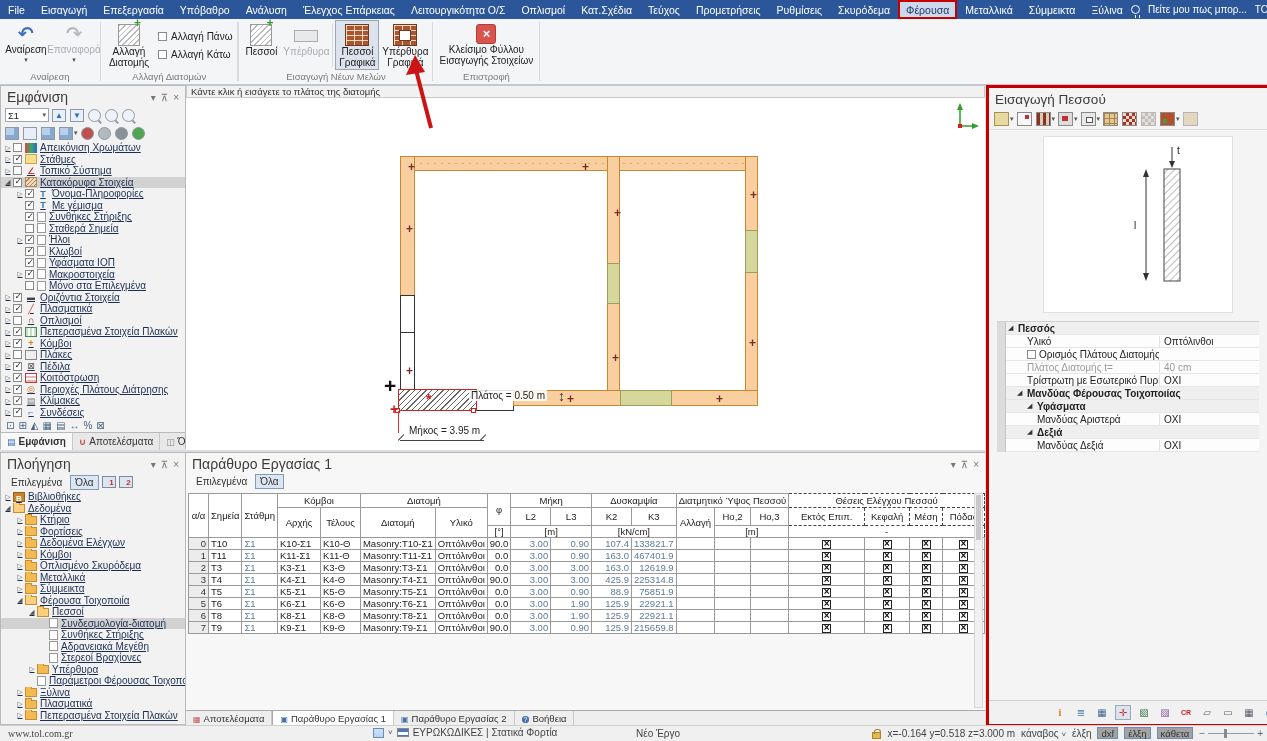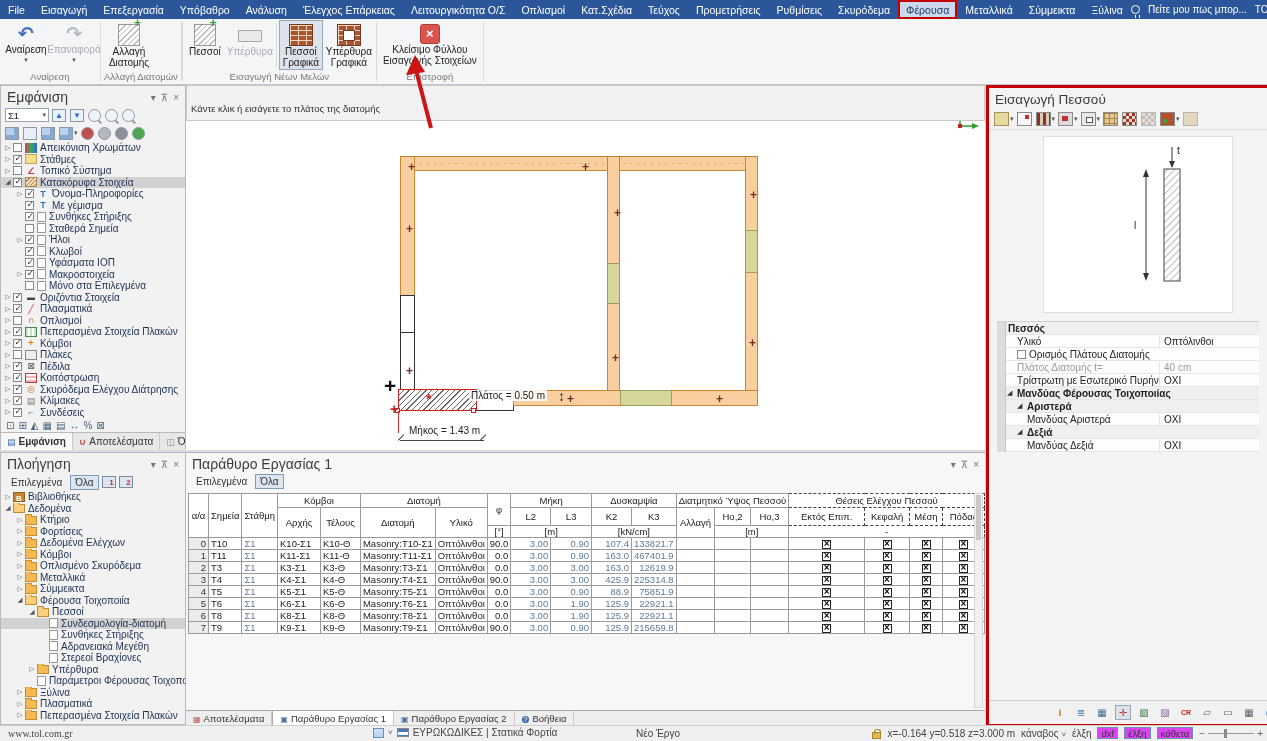--- a/index.html
+++ b/index.html
@@ -66,21 +66,21 @@
   [data-name^="zoom-"] i { border-radius:50%; width:13px; height:13px; position:relative; background:#eef3fa; }
   [data-name^="zoom-"] i::after { content:""; position:absolute; right:-2px; bottom:-2px; width:4px; height:1.5px; background:#8d99a7; transform:rotate(45deg); }
   [data-name$="cube-icon"] i { background:#b9d0ec; box-shadow:inset -4px -4px 0 #87a9d0; }
   [data-name="view-wire-cube-icon"] i { background:#e8eef7; box-shadow:none; }
   [data-name^="camera-"] i { border-radius:50%; width:13px; height:13px; }
   [data-name="camera-red-icon"] i { background:#c0504d; }
   [data-name="camera-gray-icon"] i { background:#b3b9c0; }
   [data-name="camera-dark-icon"] i { background:#8a9097; }
   [data-name="camera-green-icon"] i { background:#4ea64e; }
   
-  .tree { font-size:10px; color:#1c2f52; overflow:hidden; }
+  .tree { font-size:10px; color:#1c2f52; overflow:hidden;text-decoration:underline; }
   .titem { display:flex; align-items:center; height:11.5px; white-space:nowrap; overflow:hidden; cursor:default; }
   .titem.selected { background:#d2d2d2; }
   .tind { flex:none; }
   .tind[data-ind="0"] { width:2px; } .tind[data-ind="1"] { width:14px; } .tind[data-ind="2"] { width:26px; } .tind[data-ind="3"] { width:38px; }
   .texp { width:10px; flex:none; font-size:6.5px; color:#555; text-align:center; }
   .tchk { width:9px; height:9px; border:1px solid #8a8a8a; background:#fff; margin-right:3px; position:relative; flex:none; }
   .tchk.checked::before { content:"✓"; position:absolute; top:-2.5px; left:0.5px; font-size:9px; color:#333; }
   .ticon { width:12px; height:10px; margin-right:3px; flex:none; position:relative; font-size:9px; line-height:10px; text-align:center; }
   .ticon[data-icon="colors-icon"] { background:linear-gradient(90deg,#d44,#3a6,#36c); }
   .ticon[data-icon="levels-icon"] { background:#f7de8e; border:1px solid #c8a84b; }
@@ -117,21 +117,21 @@
 
   
   #npanel { left:0; top:452px; width:186px; height:273px; }
   .navbtns { display:flex; align-items:center; gap:3px; height:18px; padding:0 5px; font-size:10px; color:#333; }
   .nbtn { padding:1px 4px; border:1px solid transparent; cursor:default; }
   .nbtn.pressed { border:1px solid #7f9db9; background:#dce6f2; }
   .winico { width:14px; height:12px; border:1px solid #7f8b99; background:#dce6f2; font-size:8px; color:#c03030; text-align:right; line-height:12px; padding-right:1px; position:relative; }
   .winico b { font-weight:bold; }
 
   
-  #hintbar { position:absolute; left:186px; top:85px; width:799px; height:13px; background:#f1f1f1; border:1px solid #c9c9c9; font-size:9.5px; color:#333; padding:17px 4px; line-height:11px; z-index:2; }
+  #hintbar { position:absolute; left:186px; top:85px; width:799px; height:13px; background:#f1f1f1; border:1px solid #c9c9c9; font-size:9.5px; color:#333; padding:0 4px; line-height:11px; z-index:2; }
   #canvas { position:absolute; left:186px; top:98px; width:799px; height:352px; background:#fff; z-index:1; overflow:hidden; }
   .wall { position:absolute; background:#f9cf9f; border:1px solid #c8862e; }
   .wall.dash-h { background-image:repeating-linear-gradient(90deg,transparent 0 5px,rgba(200,134,46,.55) 5px 7px); background-size:100% 1px; background-position:0 50%; background-repeat:no-repeat; }
   .green { position:absolute; background:#d6d79b; border:1px solid #9d9e5e; }
   .opening { position:absolute; background:#fff; border:1px solid #333; }
   .pier { position:absolute; background:repeating-linear-gradient(135deg,#fff 0 3px,#666 3px 4px); border:1.5px solid #cc2222; }
   .cross { position:absolute; color:#7a2a2a; font-size:12px; font-weight:bold; line-height:10px; }
   .bigcross { position:absolute; color:#111; font-size:21px; font-weight:bold; line-height:16px; }
   .redcross { position:absolute; color:#cc2222; font-size:14px; font-weight:bold; line-height:12px; }
   .redsq { position:absolute; width:5px; height:5px; border:1px solid #cc2222; background:#fff; }
@@ -187,21 +187,21 @@
   .itb[data-name="grid-fill-icon"] i { background:#e3c893; background-image:linear-gradient(#a8854a 1px,transparent 1px),linear-gradient(90deg,#a8854a 1px,transparent 1px); background-size:5px 5px; }
   .itb[data-name="brick-red-icon"] i { background:repeating-conic-gradient(#a0372a 0 25%,#e8d8c8 0 50%) 0 0/6px 6px; }
   .itb[data-name="brick-gray-icon"] i { background:repeating-conic-gradient(#9a948c 0 25%,#d8d2ca 0 50%) 0 0/6px 6px; opacity:.55; }
   .itb[data-name="wall-insert-icon"] i { background:#b5502e; position:relative; }
   .itb[data-name="wall-insert-icon"] i::after { content:""; position:absolute; left:2px; bottom:2px; width:4px; height:4px; background:#3f9e3f; }
   .itb[data-name="wall-section-icon"] i { background:#d8c49e; opacity:.6; }
   #preview { position:absolute; left:54px; top:48px; width:190px; height:177px; background:#fff; border:1px solid #e0e0e0; }
   
   #props { position:absolute; left:8px; top:233px; width:262px; border-top:1px solid #d0d0d0; }
   .prop-gutter { position:absolute; left:0; top:0; bottom:0; width:9px; background:#dcdcdc; border-right:1px solid #c6c6c6; }
-  .prop-row { display:flex; align-items:center; height:13px; border-bottom:1px solid #e6e6e6; font-size:10px; color:#222; background:#fdfdfd; }
+  .prop-row { display:flex; align-items:center; height:13px; border-bottom:1px solid #e6e6e6; font-size:10px; color:#222; background:#fdfdfd; padding-left:10px; }
   .prop-row.group { background:#efefef; font-weight:bold; }
   .pind { flex:none; } .pind[data-ind="0"] { width:1px; } .pind[data-ind="1"] { width:10px; } .pind[data-ind="2"] { width:20px; }
   .prop-tri { width:10px; font-size:7px; color:#333; flex:none; }
   .prop-check { display:none; }
   .prop-row.has-check .prop-check { display:inline-block; width:9px; height:9px; border:1px solid #888; background:#fff; margin-right:3px; flex:none; }
   .prop-label { flex:1; overflow:hidden; white-space:nowrap; }
   .prop-value { width:100px; flex:none; border-left:1px solid #e2e2e2; padding-left:4px; overflow:hidden; white-space:nowrap; }
   .prop-row.group .prop-value { border-left:none; width:0; padding:0; }
   .prop-row.disabled .prop-label, .prop-row.disabled .prop-value { color:#9a9a9a; }
   
@@ -222,21 +222,21 @@
   
   #statusbar { position:absolute; left:0; top:725px; width:1267px; height:16px; background:#f0f0f0; border-top:1px solid #cfcfcf; font-size:10px; color:#444; z-index:20; }
   #sb-url { position:absolute; left:8px; top:2px;font-family:Liberation Serif, serif; }
   #sb-codes { position:absolute; left:373px; top:1px; display:flex; align-items:center; gap:4px; }
   .sb-grid { width:11px; height:10px; border:1px solid #6b8cba; background:linear-gradient(#cfe0f5,#b9d0ec); }
   .sb-flag { width:12px; height:9px; border:1px solid #888; background:repeating-linear-gradient(180deg,#4a78b8 0 3px,#fff 3px 6px); }
   #sb-project { position:absolute; left:636px; top:2px; }
   #sb-right { position:absolute; right:4px; top:1px; display:flex; align-items:center; gap:6px; }
   .lock { width:9px; height:7px; background:#e3b94d; border:1px solid #a8862e; position:relative; margin-top:4px; }
   .lock::before { content:""; position:absolute; top:-4px; left:1px; width:5px; height:4px; border:1px solid #a8862e; border-bottom:none; border-radius:3px 3px 0 0; }
-  .chip { border:1px solid #6f8cb3; background:#d946ef; color:#333; padding:0 3px; height:12px; line-height:11px; font-size:9.5px; }
+  .chip { border:1px solid #6f8cb3; background:#a3a3a3; color:#333; padding:0 3px; height:12px; line-height:11px; font-size:9.5px; }
   .slider { display:flex; align-items:center; gap:3px; color:#666; }
   .strack { width:46px; height:1px; background:#999; position:relative; }
   .sthumb { position:absolute; left:16px; top:-4px; width:3px; height:9px; background:#8a8a8a; }
 </style>
 </head>
 <body>
 
 <div id="app" data-name="application-window">
 
   <div id="menubar" data-name="menu-bar">
@@ -300,20 +300,30 @@
       </div>
       <div class="rg-label" data-name="ribbon-group-label">Αναίρεση</div>
     </div>
     <div class="rsep" data-name="ribbon-separator"></div>
 
     <div class="rgroup" data-name="ribbon-group-sections">
       <div class="rg-body">
         <div class="bigbtn" data-name="change-section-button" style="width:50px;">
           <span class="icoL" data-name="section-change-icon"></span>
           <span>Αλλαγή Διατομής</span>
+        </div>
+        <div class="colstack">
+          <label class="srow" data-name="change-top-checkbox">
+              <span class="cbx" data-name="checkbox-icon"></span>
+              <span>Αλλαγή Πάνω</span>
+            </label>
+          <label class="srow" data-name="change-bottom-checkbox">
+              <span class="cbx" data-name="checkbox-icon"></span>
+              <span>Αλλαγή Κάτω</span>
+            </label>
         </div>
       </div>
       <div class="rg-label" data-name="ribbon-group-label">Αλλαγή Διατομών</div>
     </div>
     <div class="rsep" data-name="ribbon-separator"></div>
 
     <div class="rsep" data-name="ribbon-separator"></div>
 
     <div class="rgroup" data-name="ribbon-group-insert">
       <div class="rg-body">
@@ -599,21 +609,21 @@
           <span class="tchk checked" data-name="visibility-checkbox"></span>
           <span class="ticon" data-name="tree-item-icon" data-icon="raft-icon"></span>
           <span class="tlabel">Κοιτόστρωση</span>
         </div>
 
         <div class="titem" data-name="tree-item">
           <span class="tind" data-ind="0"></span>
           <span class="texp" data-name="expander-icon">▷</span>
           <span class="tchk checked" data-name="visibility-checkbox"></span>
           <span class="ticon" data-name="tree-item-icon" data-icon="punch-icon"></span>
-          <span class="tlabel">Σκυρόδεμα Ελέγχου Διάτρησης</span>
+          <span class="tlabel">Περιοχές Πλάτους Διάτρησης</span>
         </div>
 
         <div class="titem" data-name="tree-item">
           <span class="tind" data-ind="0"></span>
           <span class="texp" data-name="expander-icon">▷</span>
           <span class="tchk checked" data-name="visibility-checkbox"></span>
           <span class="ticon" data-name="tree-item-icon" data-icon="stairs-icon"></span>
           <span class="tlabel">Κλίμακες</span>
         </div>
 
@@ -842,21 +852,21 @@
     <span class="cross" data-name="node-marker" style="left:220px;top:126px;">+</span>
     <span class="cross" data-name="node-marker" style="left:564px;top:92px;">+</span>
     <span class="cross" data-name="node-marker" style="left:426px;top:255px;">+</span>
     <span class="cross" data-name="node-marker" style="left:563px;top:240px;">+</span>
     <span class="cross" data-name="node-marker" style="left:381px;top:296px;">+</span>
     <span class="cross" data-name="node-marker" style="left:530px;top:296px;">+</span>
     <span class="cross" data-name="node-marker" style="left:220px;top:268px;">+</span>
 
     <span class="dimlabel" data-name="width-dimension-label" style="left:283px;top:292px;">Πλάτος = 0.50 m</span>
     <span class="varrow" data-name="width-dimension-arrow-icon" style="left:372px;top:290px;">↕</span>
-    <span class="dimlabel" data-name="length-dimension-label" style="left:221px;top:327px;">Μήκος = 1.43 m</span>
+    <span class="dimlabel" data-name="length-dimension-label" style="left:221px;top:327px;">Μήκος = 3.95 m</span>
     <div class="dimline" data-name="length-dimension-line" style="left:214px;top:342px;width:84px;"></div>
 
     <svg data-name="axes-icon" width="26" height="28" style="position:absolute;left:768px;top:4px;">
       <line x1="6" y1="24" x2="6" y2="5" stroke="#2e9e2e" stroke-width="1.5"></line>
       <polygon points="6,1 3,8 9,8" fill="#2e9e2e"></polygon>
       <line x1="6" y1="24" x2="22" y2="24" stroke="#2e9e2e" stroke-width="1.5"></line>
       <polygon points="25,24 18,21 18,27" fill="#2e9e2e"></polygon>
       <rect x="4" y="22" width="4" height="4" fill="#cc2222"></rect>
     </svg>
   </div>
@@ -1259,21 +1269,21 @@
           <span class="prop-tri" data-name="expander-icon">◢</span>
 
           <span class="prop-label">Μανδύας Φέρουσας Τοιχοποιίας</span>
           <span class="prop-value"></span>
         </div>
 
         <div class="prop-row group" data-name="property-row">
           <span class="pind" data-ind="2"></span>
           <span class="prop-tri" data-name="expander-icon">◢</span>
 
-          <span class="prop-label">Αριστερά</span>
+          <span class="prop-label">Υφάσματα</span>
           <span class="prop-value"></span>
         </div>
 
         <div class="prop-row" data-name="property-row">
           <span class="pind" data-ind="2"></span>
           <span class="prop-tri" data-name="expander-icon"></span>
 
           <span class="prop-label">Μανδύας Αριστερά</span>
           <span class="prop-value">ΟΧΙ</span>
         </div>

